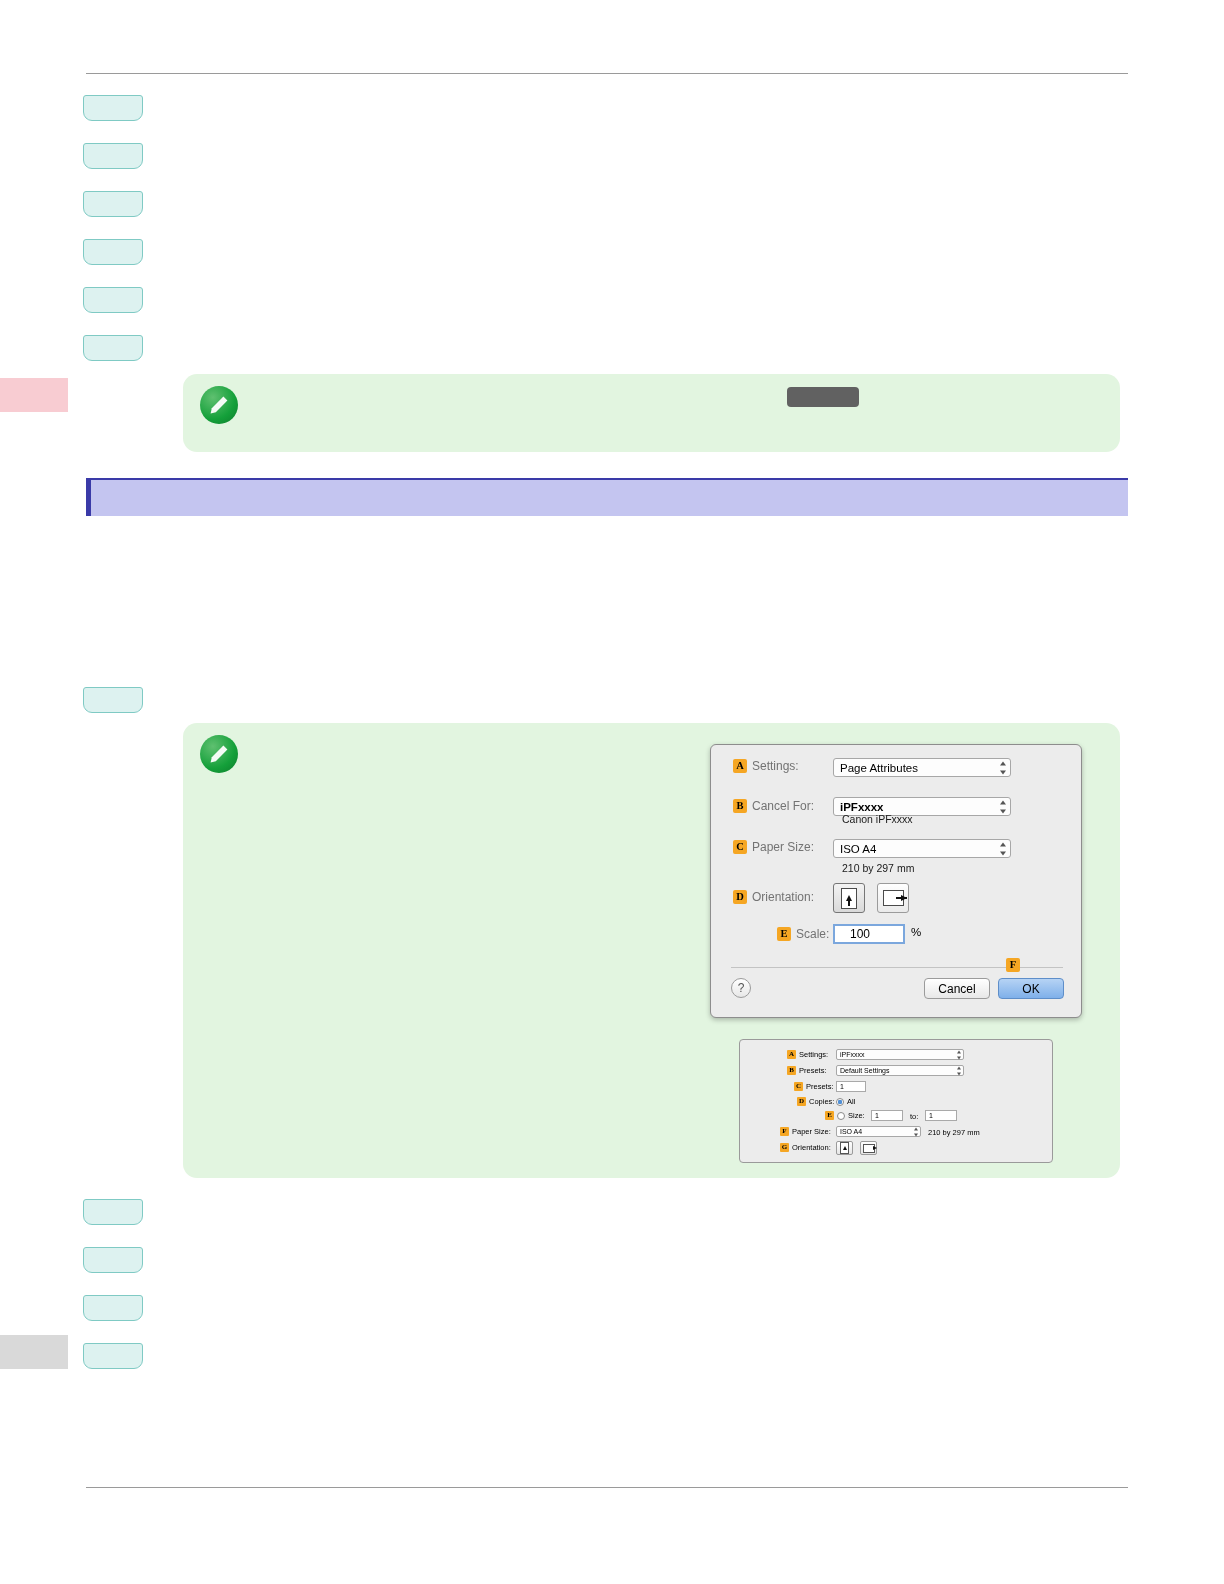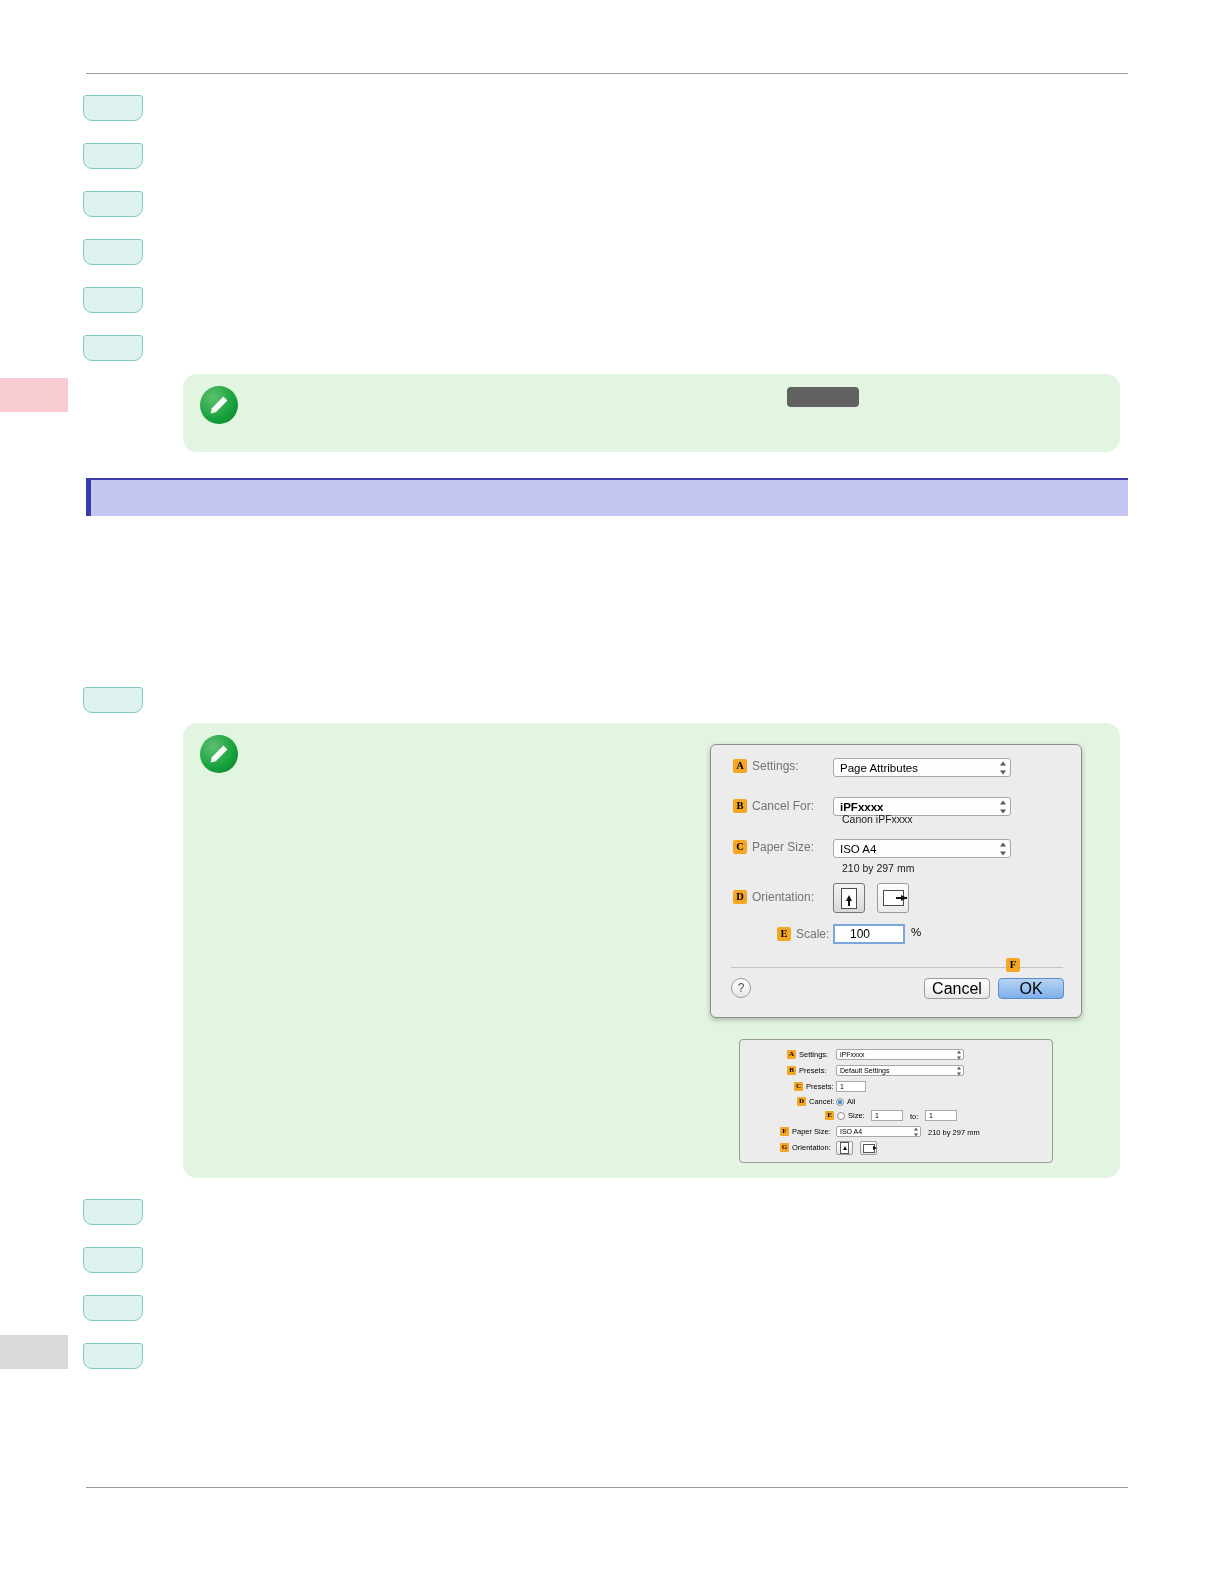--- a/index.html
+++ b/index.html
@@ -258,21 +258,21 @@
     text-align: center;
     color: #555;
     box-sizing: border-box;
   }
   .btn {
     height: 21px;
     min-width: 62px;
     border: 1px solid #9b9b9b;
     border-radius: 4px;
     background: linear-gradient(#ffffff,#e8e8e8);
-    font-size: 16px;
+    font-size: 12px;
     display: inline-flex;
     align-items: center;
     justify-content: center;
     box-sizing: border-box;
   }
   .btn.default {
     background: linear-gradient(#b6d3f4,#7fb0ea);
     border-color: #5e8ec9;
     color: #000;
   }
@@ -502,21 +502,21 @@
     <div class="d2row" style="left:54px; top:42px;">
       <span class="tag2">C</span>
       <span class="lab2">Presets:</span>
     </div>
     <div class="field2" style="position:absolute; left:96px; top:41px; width:30px;">
       <span>1</span>
     </div>
 
     <div class="d2row" style="left:57px; top:57px;">
       <span class="tag2">D</span>
-      <span class="lab2">Cancel:</span>
+      <span class="lab2">Copies:</span>
     </div>
     <div class="d2row" style="left:96px; top:57px;">
       <span class="radio"></span>
       <span class="lab2">All</span>
     </div>
 
     <div class="d2row" style="left:85px; top:71px;">
       <span class="tag2">E</span>
       <span class="radio off"></span>
       <span class="lab2">Size:</span>

